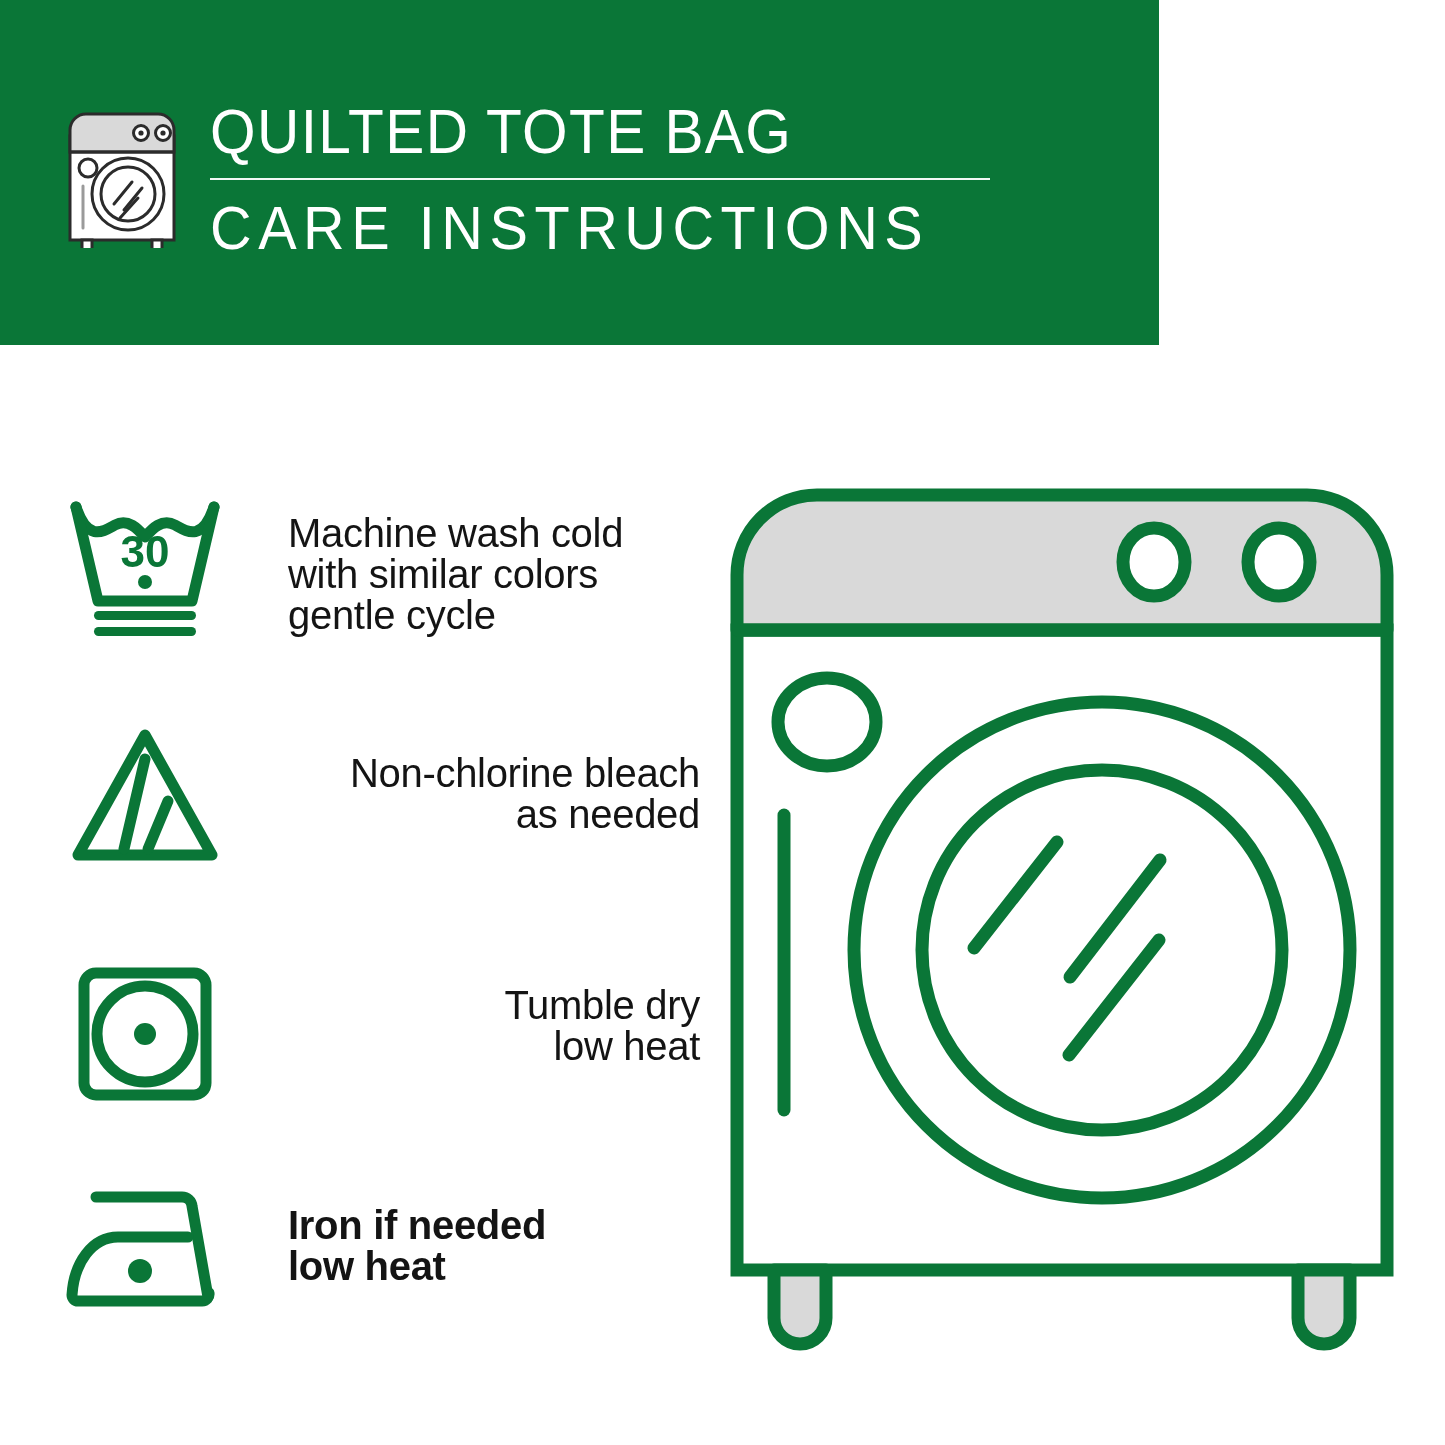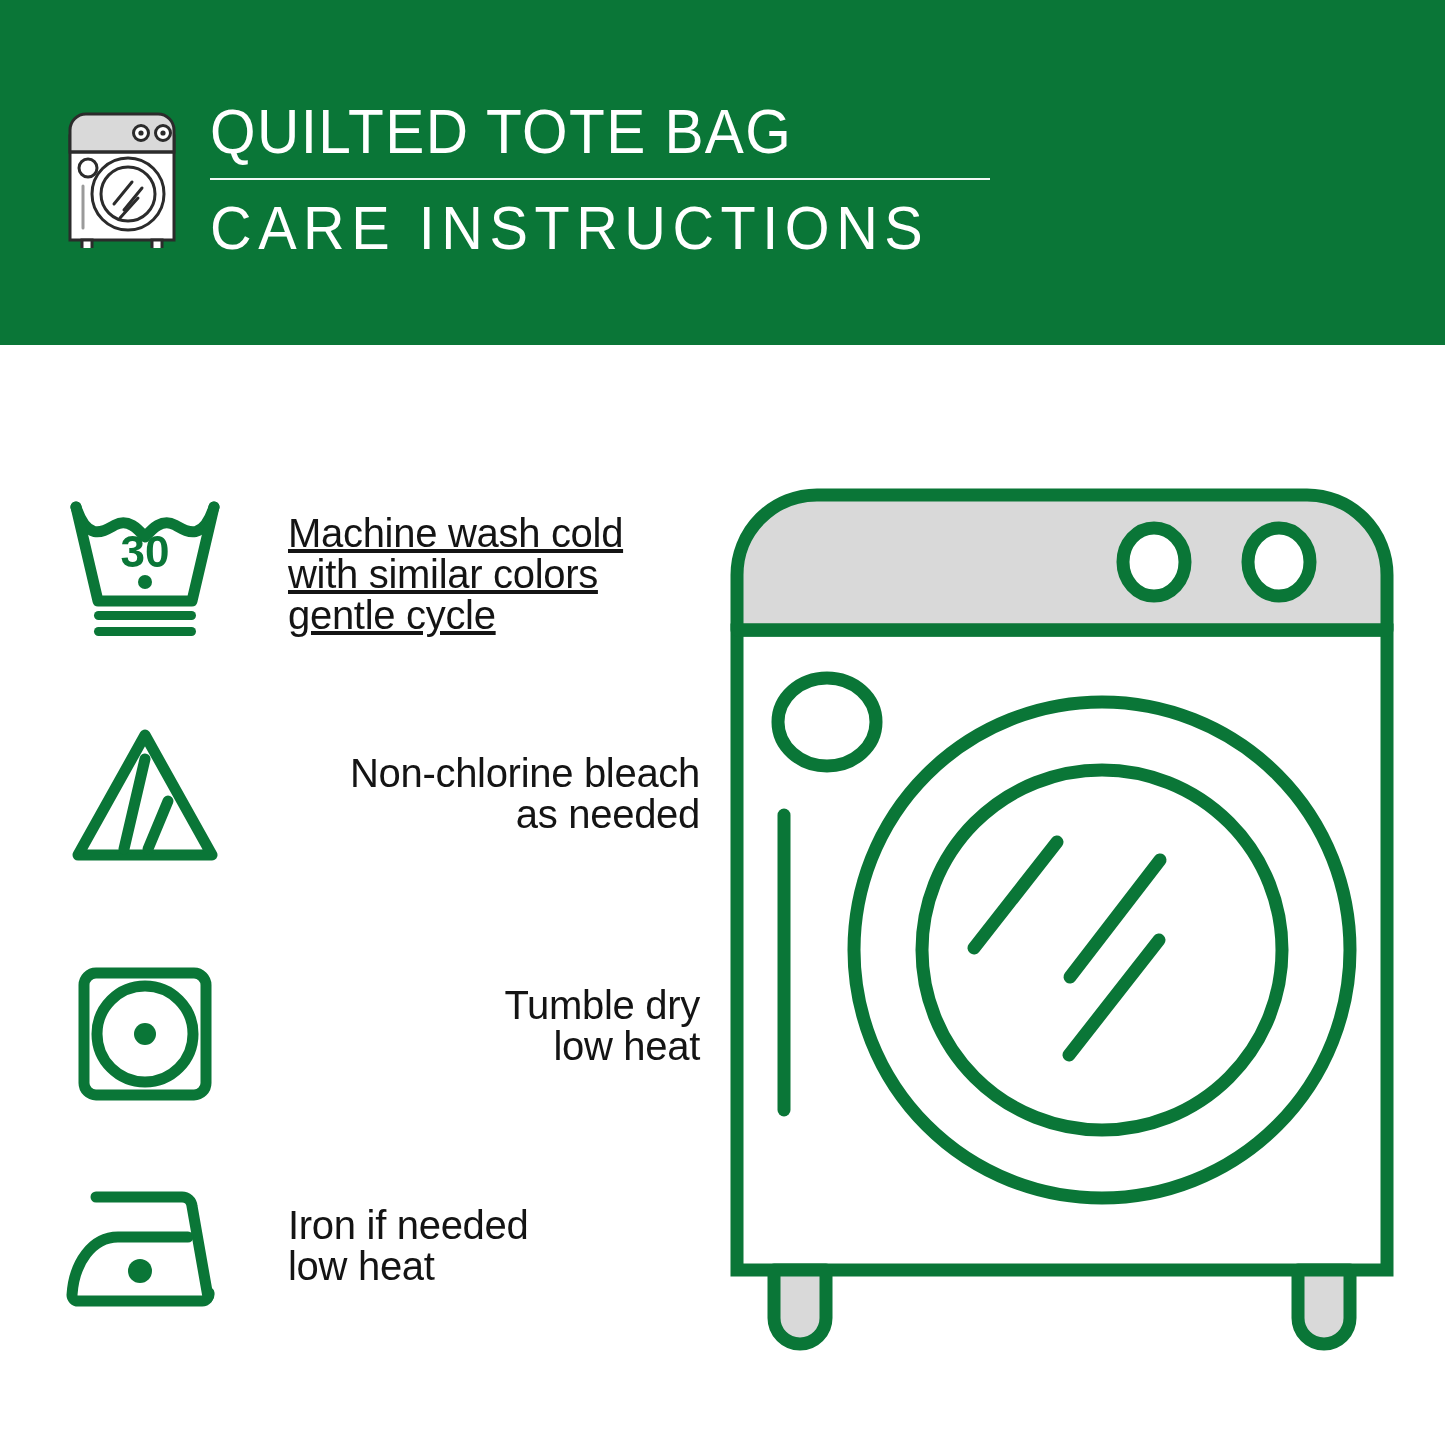--- a/index.html
+++ b/index.html
@@ -17,21 +17,21 @@
     height: 1445px;
     background: #ffffff;
     overflow: hidden;
   }
 
   
   .header-band {
     position: absolute;
     left: 0;
     top: 0;
-    width: 1445px;
+    width: 1159px;
     height: 345px;
     background: #0A7637;
   }
   .header-inner {
     position: absolute;
     left: 62px;
     top: 98px;
     width: 960px;
     height: 170px;
   }
@@ -104,24 +104,24 @@
   .care-text {
     flex: 1 1 auto;
     padding-left: 58px;
     font-family: "Liberation Sans", sans-serif;
     font-size: 40px;
     line-height: 41px;
     color: #141414;
     letter-spacing: -0.3px;
     white-space: pre-line;
   }
-  .care-row-wash .care-text { padding-top: 28px; text-decoration: underline; }
+  .care-row-wash .care-text { padding-top: 28px; }
   .care-row-bleach .care-text { padding-top: 38px; text-align: right; }
   .care-row-dry .care-text { padding-top: 40px; text-align: right; }
-  .care-row-iron .care-text { padding-top: 30px; }
+  .care-row-iron .care-text { padding-top: 30px; font-weight: bold; }
 
   .care-row-bleach .care-icon,
   .care-row-dry .care-icon,
   .care-row-iron .care-icon { padding-top: 4px; }
 
   
   .washer-art {
     position: absolute;
     left: 712px;
     top: 470px;

